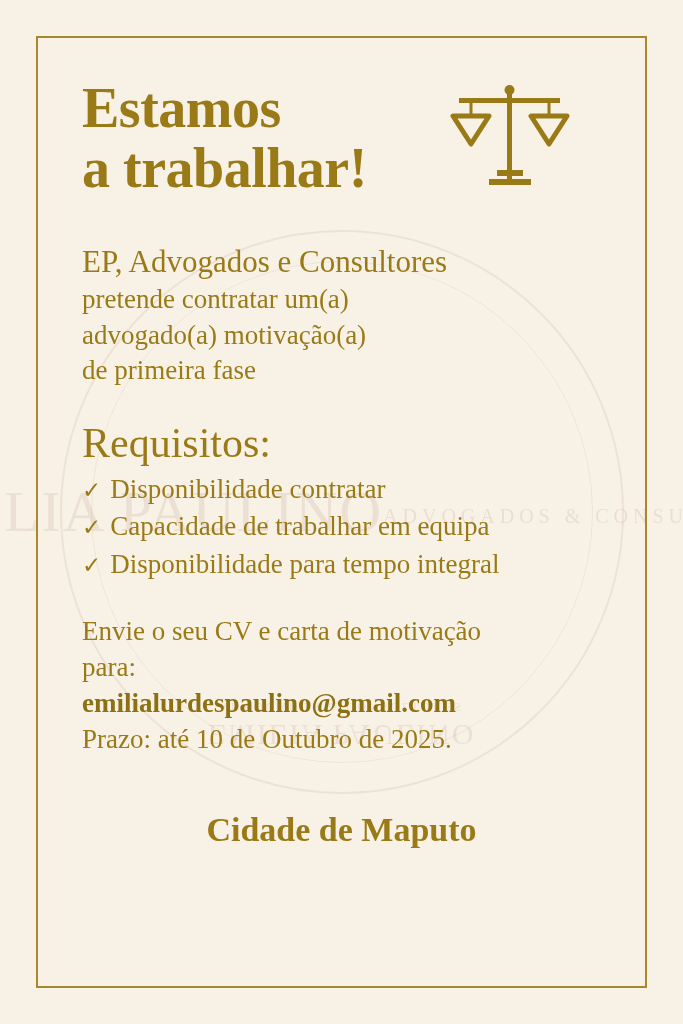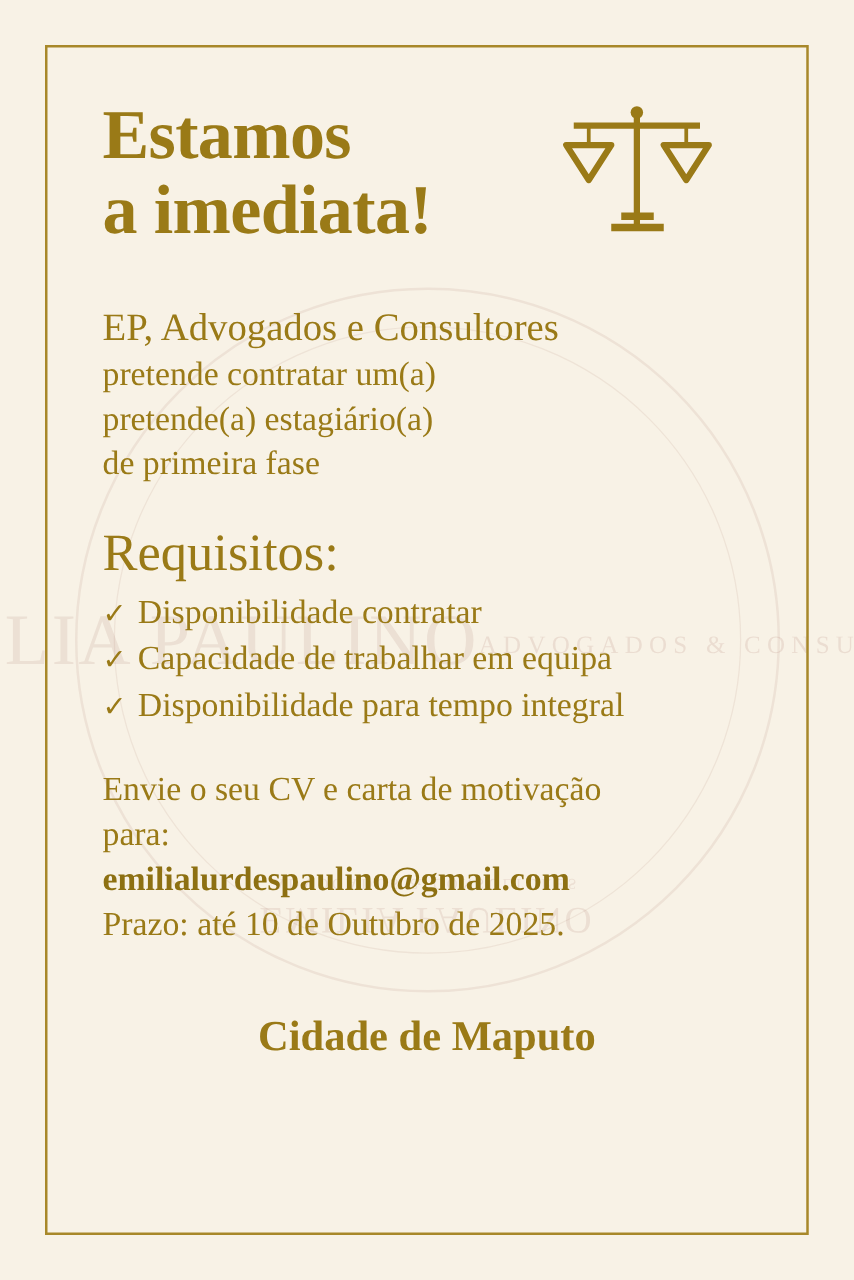--- a/index.html
+++ b/index.html
@@ -201,27 +201,27 @@
       <path d="M86 34 L122 34 L104 62 Z" fill="none" stroke-width="5" stroke-linejoin="round"></path>
       <line x1="26" y1="19" x2="26" y2="34" stroke-width="3"></line>
       <line x1="104" y1="19" x2="104" y2="34" stroke-width="3"></line>
     </g>
   </svg>
 
   <div class="content">
 
     <h1 class="headline">
       <span>Estamos</span>
-      <span class="l2">a imediata!</span>
+      <span class="l2">a trabalhar!</span>
     </h1>
 
     <div class="org-block">
       <p class="org-name">EP, Advogados e Consultores</p>
       <p class="org-line">pretende contratar um(a)</p>
-      <p class="org-line">pretende(a) estagiário(a)</p>
+      <p class="org-line">advogado(a) motivação(a)</p>
       <p class="org-line">de primeira fase</p>
     </div>
 
     <p class="req-title">Requisitos:</p>
     <ul class="req-list">
       <li>
         <span class="check">✓</span>
         <span>Disponibilidade contratar</span>
       </li>
       <li>

